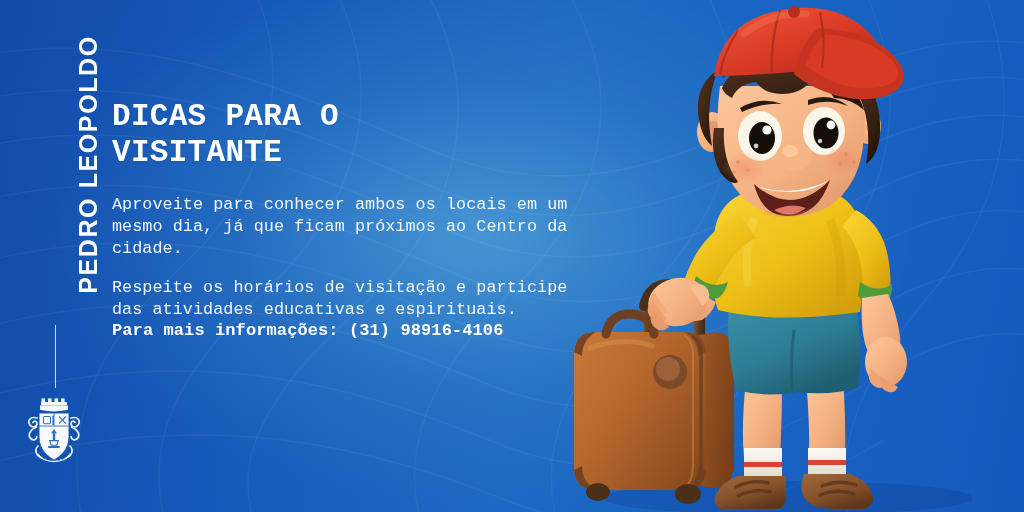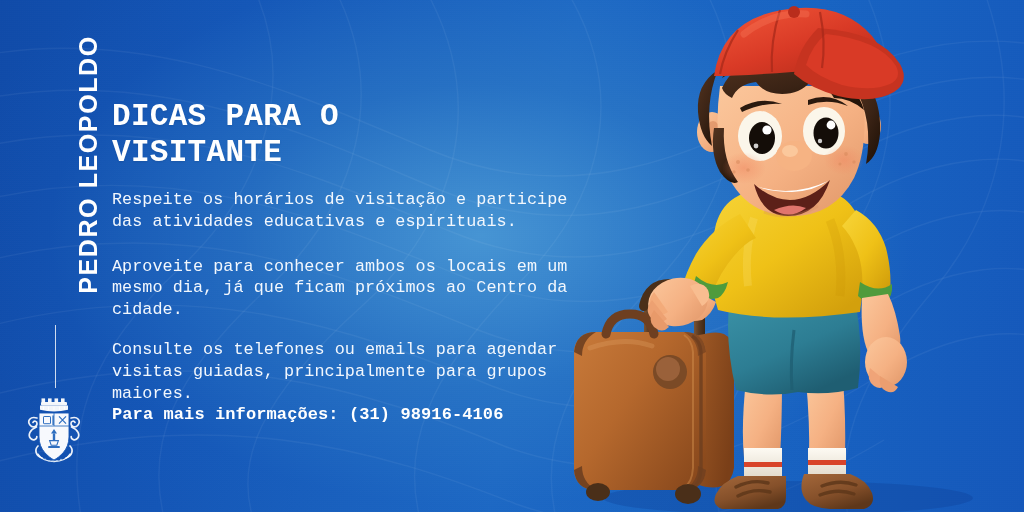--- a/index.html
+++ b/index.html
@@ -161,23 +161,22 @@
         <circle cx="35" cy="65.3" r="0.8"></circle>
           <circle cx="39" cy="64.9" r="0.8"></circle>
         <circle cx="43" cy="63.6" r="0.8"></circle>
       </g>
     </svg>
   </div>
 
   <div id="content">
     <h1 id="headline">DICAS PARA O
 VISITANTE</h1>
+    <p class="para" id="para-1">Aproveite para conhecer ambos os locais em um mesmo dia, já que ficam próximos ao Centro da cidade.</p>
     <p class="para" id="para-2">Respeite os horários de visitação e participe das atividades educativas e espirituais.</p>
-    <p class="para" id="para-1">Aproveite para conhecer ambos os locais em um mesmo dia, já que ficam próximos ao Centro da cidade.</p>
-    <p class="para" id="para-3">Consulte os telefones ou emails para agendar visitas guiadas, principalmente para grupos maiores.</p>
     <p id="contact">Para mais informações: (31) 98916-4106</p>
   </div>
 
   <svg id="illustration" viewBox="0 0 456 512">
     <defs>
       <linearGradient id="skinG" x1="0" y1="0" x2="1" y2="1">
         <stop offset="0%" stop-color="#fbc79c"></stop>
           <stop offset="55%" stop-color="#f5b183"></stop>
           <stop offset="100%" stop-color="#e09668"></stop>
       </linearGradient>

